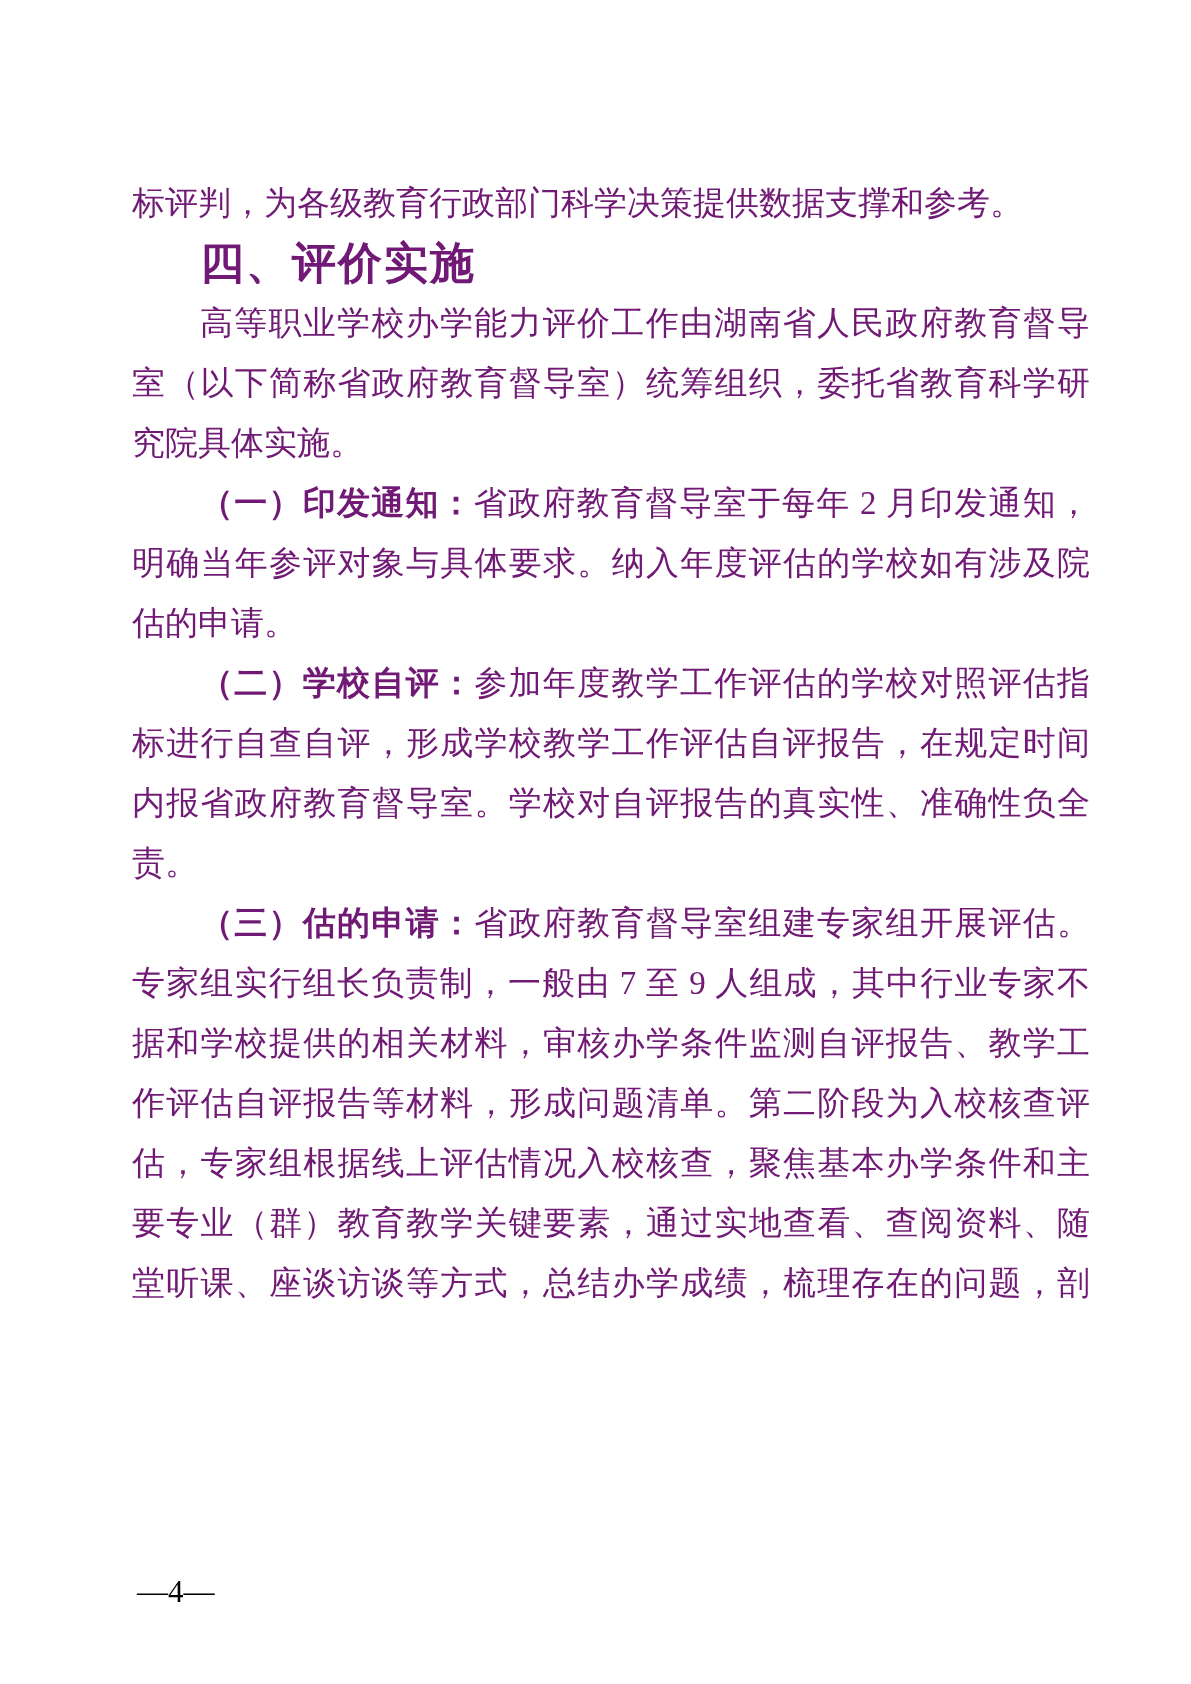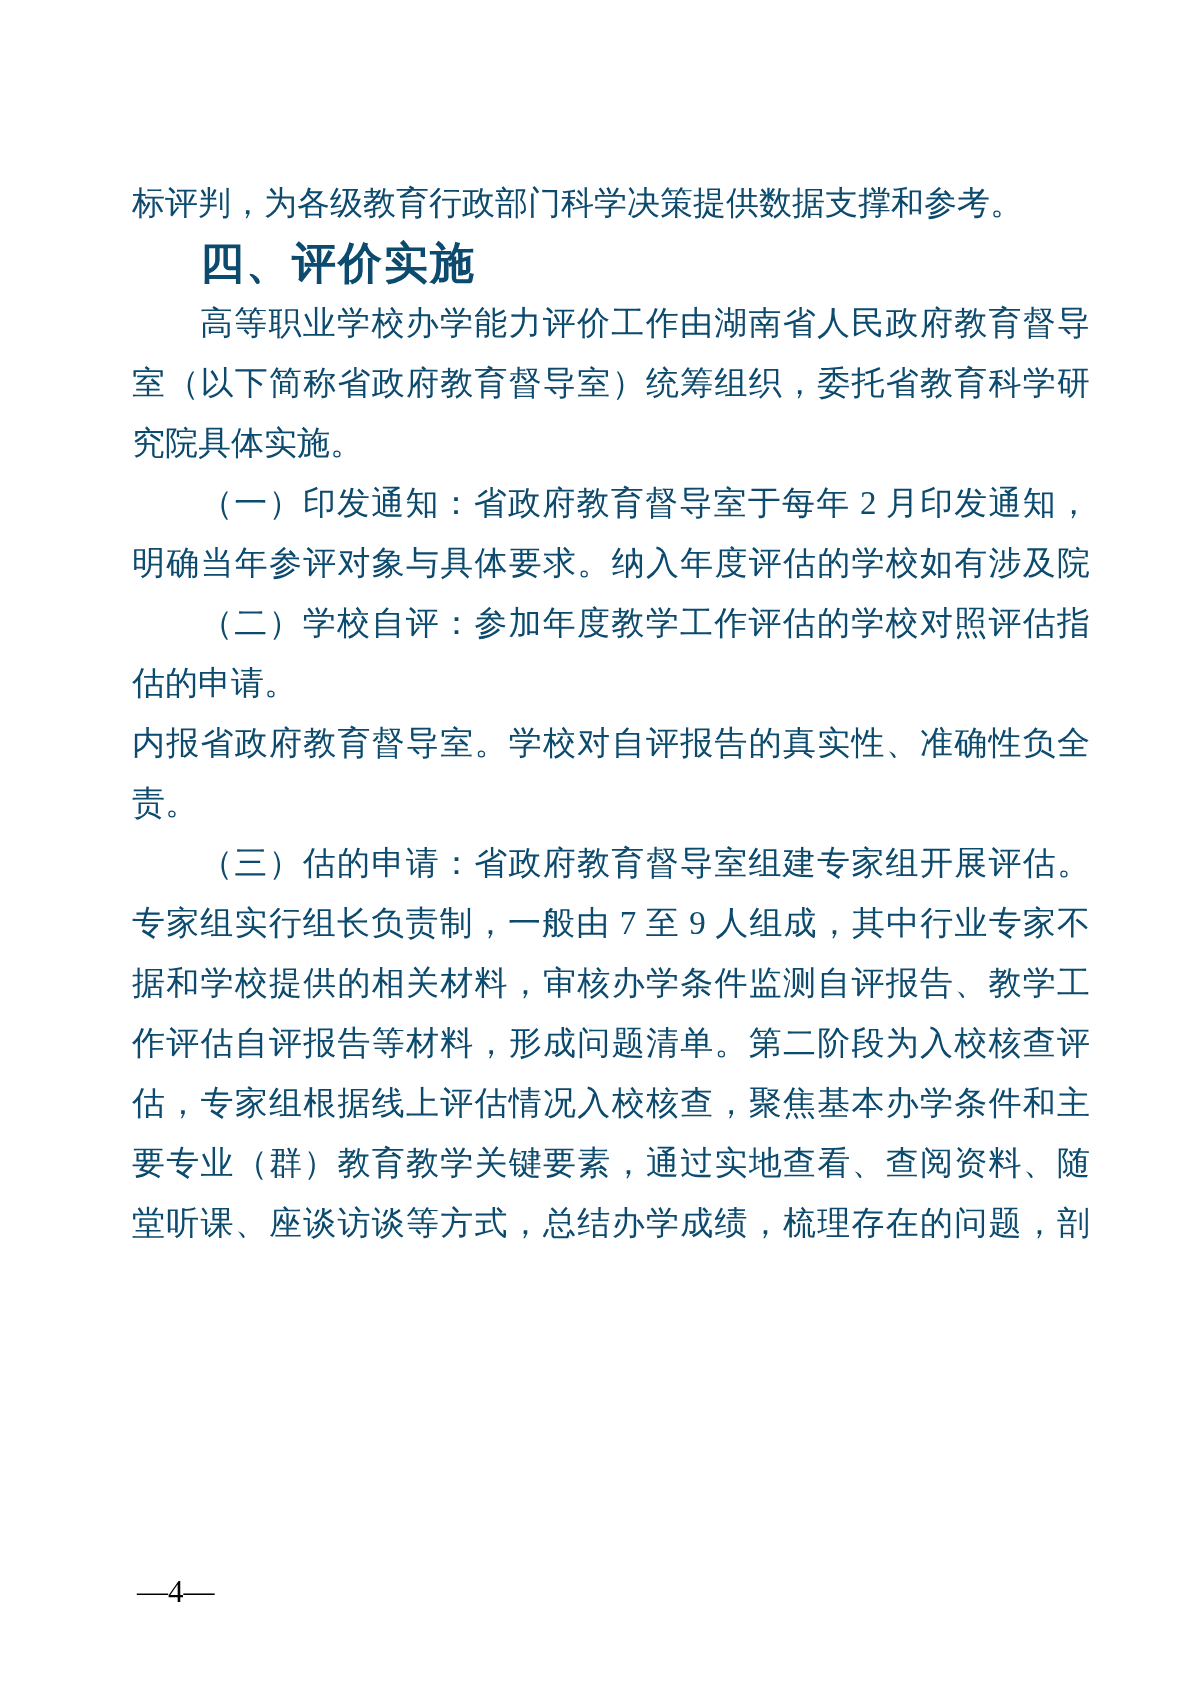--- a/index.html
+++ b/index.html
@@ -19,29 +19,29 @@
   .content {
     position: absolute;
     left: 132px;
     top: 173px;
     width: 958px;
   }
   .line {
     height: 60px;
     line-height: 60px;
     font-size: 33px;
-    color: #0c4a6e;
+    color: #701a75;
     text-align: justify;
     text-align-last: justify;
   }
   .line.short {
     text-align-last: left;
   }
   .line .lead {
-    font-weight: 400;
+    font-weight: 700;
   }
   .line.heading {
     font-family: "Liberation Sans", sans-serif;
     font-weight: 700;
     font-size: 44px;
     text-align-last: left;
     letter-spacing: 2px;
   }
   .footer {
     position: absolute;
@@ -59,22 +59,23 @@
 
 <div class="page">
   <div class="content" id="doc-body">
       <div class="line short"><span>标评判，为各级教育行政部门科学决策提供数据支撑和参考。</span></div>
       <div class="line heading short" style="text-indent: 68px;"><span>四、评价实施</span></div>
       <div class="line" style="text-indent: 68px;"><span>高等职业学校办学能力评价工作由湖南省人民政府教育督导</span></div>
       <div class="line"><span>室（以下简称省政府教育督导室）统筹组织，委托省教育科学研</span></div>
       <div class="line short"><span>究院具体实施。</span></div>
       <div class="line" style="text-indent: 68px;"><span class="lead">（一）印发通知：</span><span>省政府教育督导室于每年 2 月印发通知，</span></div>
       <div class="line"><span>明确当年参评对象与具体要求。纳入年度评估的学校如有涉及院</span></div>
+      <div class="line short"><span>估的申请。</span></div>
       <div class="line" style="text-indent: 68px;"><span class="lead">（二）学校自评：</span><span>参加年度教学工作评估的学校对照评估指</span></div>
-      <div class="line short"><span>估的申请。</span></div>
+      <div class="line"><span>标进行自查自评，形成学校教学工作评估自评报告，在规定时间</span></div>
       <div class="line"><span>内报省政府教育督导室。学校对自评报告的真实性、准确性负全</span></div>
       <div class="line short"><span>责。</span></div>
       <div class="line" style="text-indent: 68px;"><span class="lead">（三）估的申请：</span><span>省政府教育督导室组建专家组开展评估。</span></div>
       <div class="line"><span>专家组实行组长负责制，一般由 7 至 9 人组成，其中行业专家不</span></div>
       <div class="line"><span>据和学校提供的相关材料，审核办学条件监测自评报告、教学工</span></div>
       <div class="line"><span>作评估自评报告等材料，形成问题清单。第二阶段为入校核查评</span></div>
       <div class="line"><span>估，专家组根据线上评估情况入校核查，聚焦基本办学条件和主</span></div>
       <div class="line"><span>要专业（群）教育教学关键要素，通过实地查看、查阅资料、随</span></div>
       <div class="line"><span>堂听课、座谈访谈等方式，总结办学成绩，梳理存在的问题，剖</span></div>
     </div>

